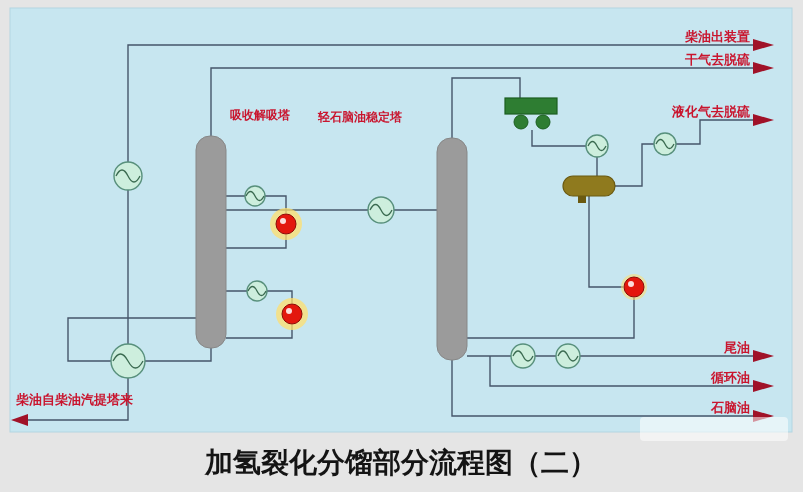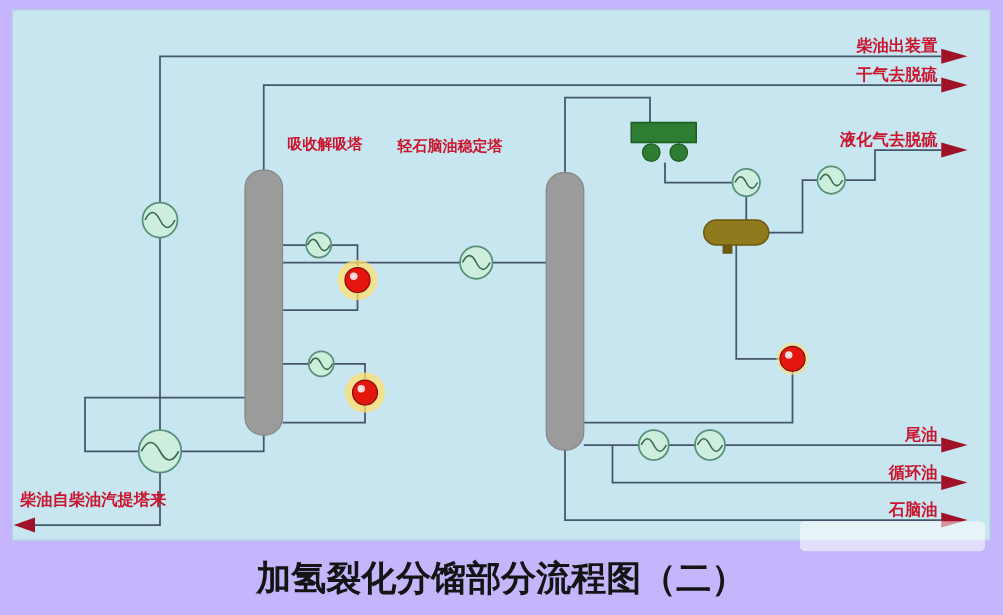--- a/index.html
+++ b/index.html
@@ -1,16 +1,16 @@
 <!DOCTYPE html>
 <html><head>
 <meta charset="utf-8">
 <style>
   html,body{margin:0;padding:0;background:#ffffff;}
-  .stage{position:relative;width:803px;height:492px;background:#c4b5fd;overflow:hidden;
+  .stage{position:relative;width:803px;height:492px;background:#e5e5e5;overflow:hidden;
          font-family:"Liberation Sans",sans-serif;}
   svg{display:block;}
   svg text{font-family:"Liberation Sans",sans-serif;}
   .stream-lbl{font-size:13px;font-weight:bold;fill:#c9152e;}
   .col-lbl{font-size:12px;font-weight:bold;fill:#c9152e;}
   .title-txt{font-size:28px;font-weight:bold;fill:#141414;
              font-family:"Liberation Serif",serif;}
   .pipe{stroke:#46566a;stroke-width:1.4;fill:none;}
   .hx-circle{fill:#cdeedd;stroke:#58907c;stroke-width:1.4;}
   .hx-wave{fill:none;stroke:#3a6a50;stroke-width:1.3;}

